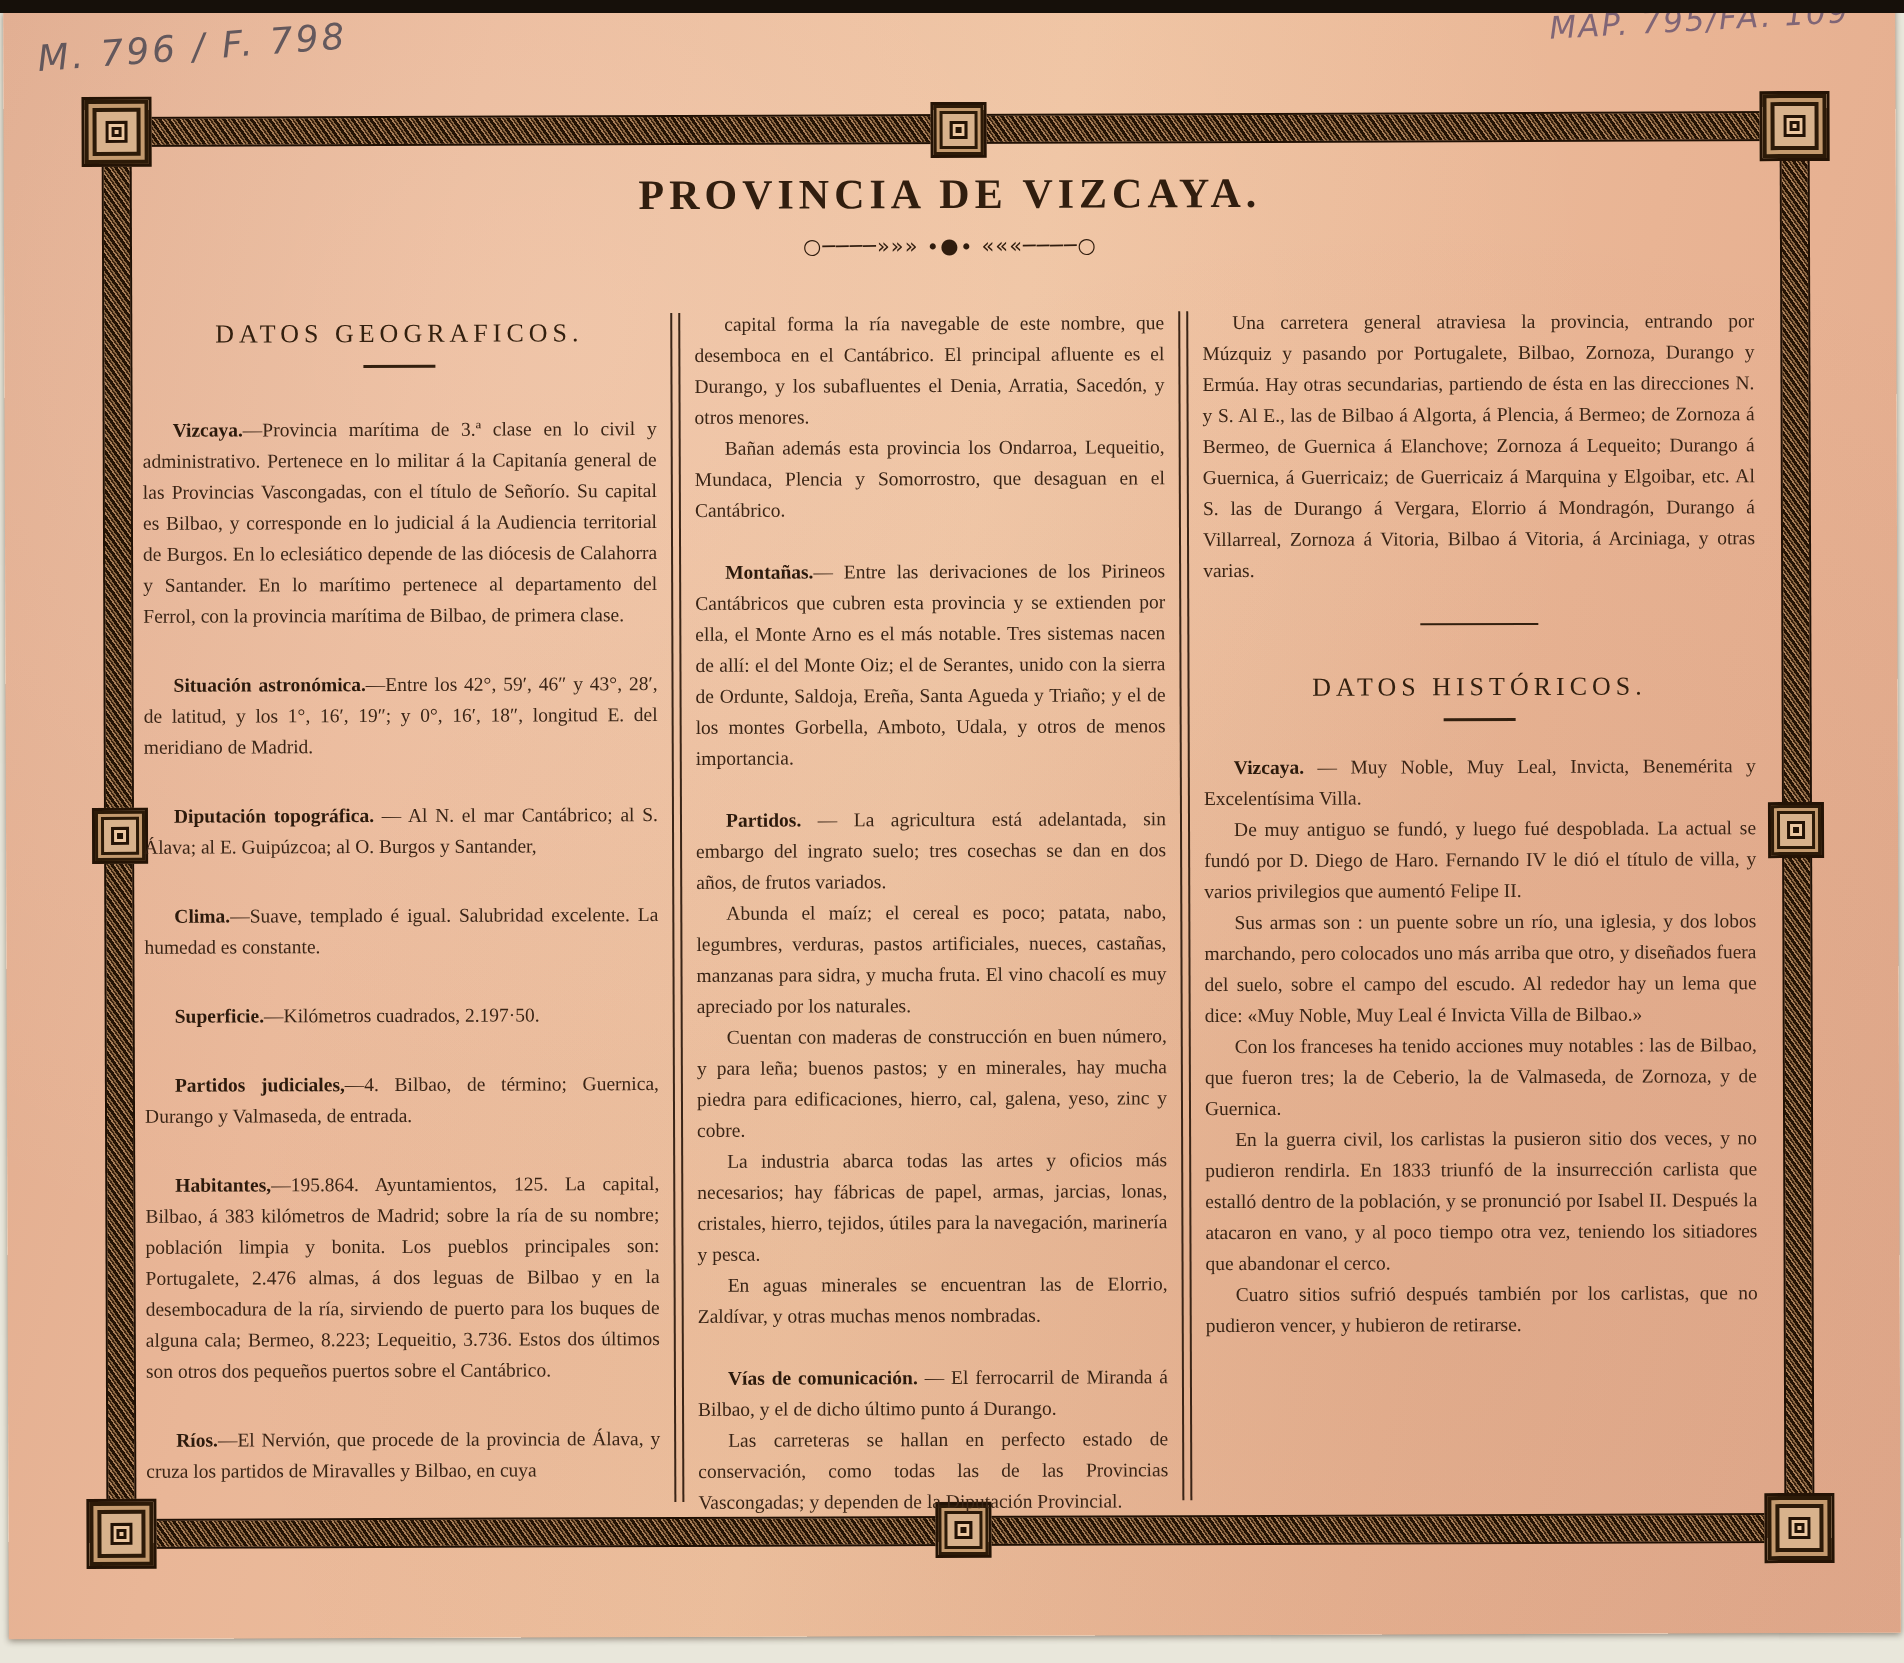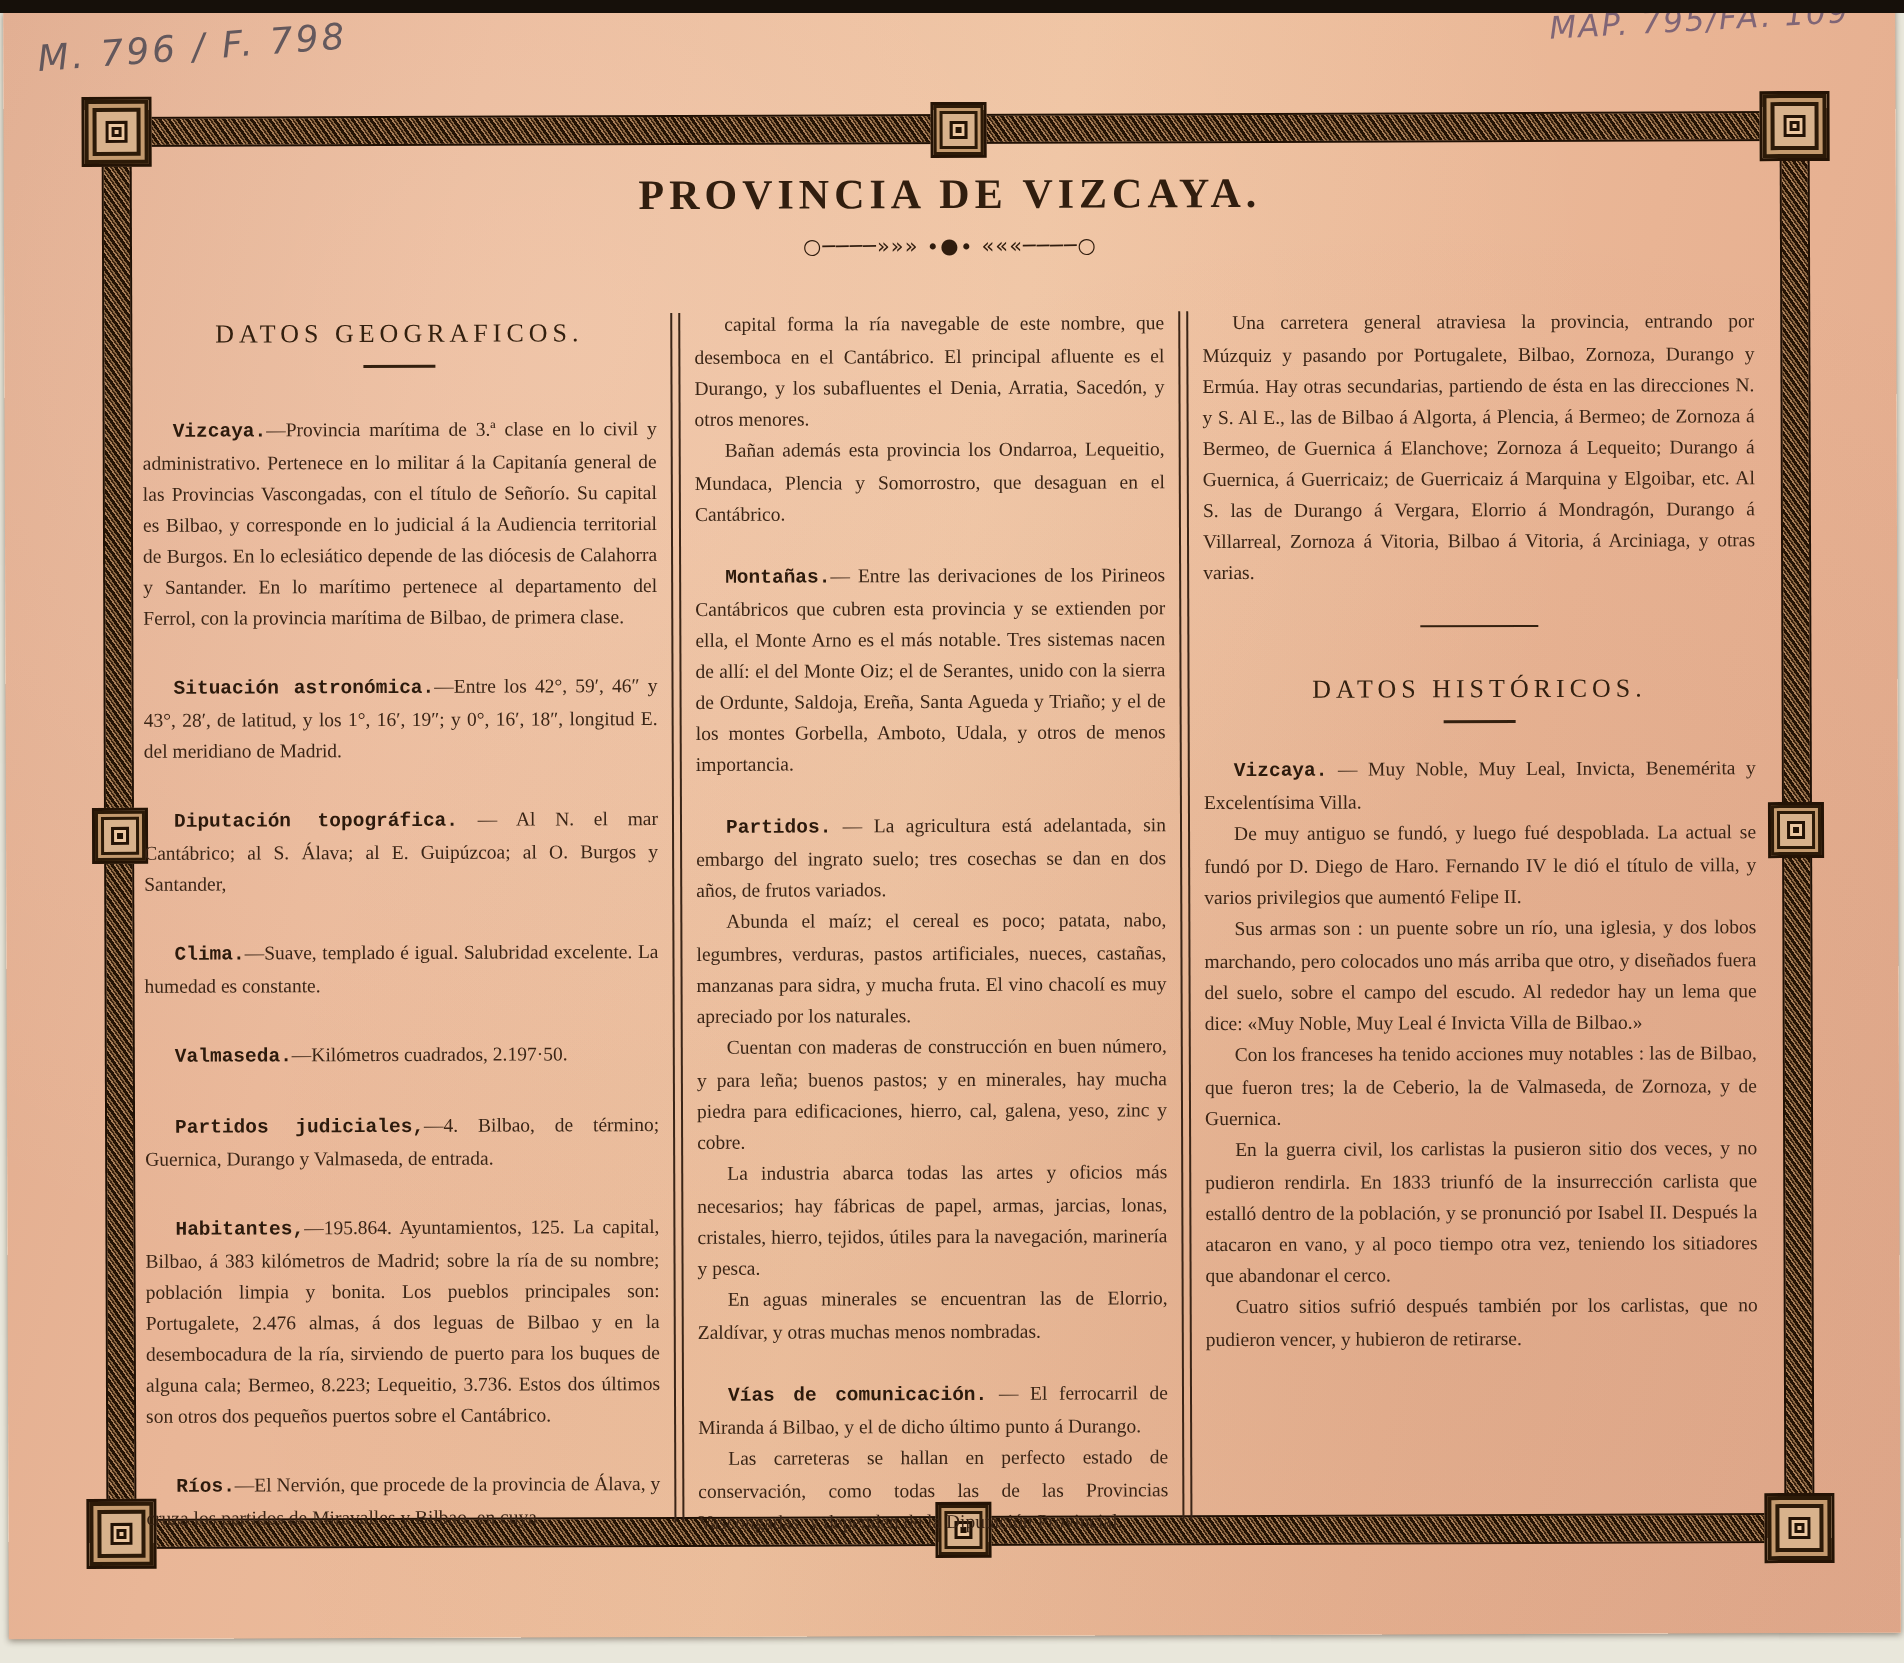--- a/index.html
+++ b/index.html
@@ -77,21 +77,21 @@
   }
   .sec-heading{
     text-align:center;font-size:26px;font-weight:400;letter-spacing:5px;margin:8px 0 0 0;color:#33200f;
   }
   .heading-rule{width:72px;border:0;border-top:3px solid #33200f;margin:16px auto 0 auto;}
   .divider-rule{width:118px;border:0;border-top:2.5px solid #33200f;margin:38px auto 0 auto;}
   .para{margin:0;text-indent:30px;}
   .col-1 .para{margin-top:38px;}
   .col-1 .para:nth-of-type(1){margin-top:46px;}
   .gap{margin-top:31px;}
-  .lead{font-weight:700;color:#2c1a0c;font-family:Liberation Mono, monospace;}
+  .lead{font-weight:700;color:#2c1a0c;}
   .hist-heading-block{margin-top:0;}
   .hist-first{margin-top:30px;}
 </style>
 </head>
 <body>
 
 <div class="scan-strip-top"></div>
 
 <div class="paper">
 
@@ -120,21 +120,21 @@
 
     <div class="cols">
 
       <section class="col col-1">
         <h2 class="sec-heading">DATOS GEOGRAFICOS.</h2>
         <hr class="heading-rule">
         <p class="para"><b class="lead">Vizcaya.</b><span>—Provincia marítima de 3.ª clase en lo civil y administrativo. Pertenece en lo militar á la Capitanía general de las Provincias Vascongadas, con el título de Señorío. Su capital es Bilbao, y corresponde en lo judicial á la Audiencia territorial de Burgos. En lo eclesiático depende de las diócesis de Calahorra y Santander. En lo marítimo pertenece al departamento del Ferrol, con la provincia marítima de Bilbao, de primera clase.</span></p>
         <p class="para"><b class="lead">Situación astronómica.</b><span>—Entre los 42°, 59′, 46″ y 43°, 28′, de latitud, y los 1°, 16′, 19″; y 0°, 16′, 18″, longitud E. del meridiano de Madrid.</span></p>
         <p class="para"><b class="lead">Diputación topográfica.</b><span> — Al N. el mar Cantábrico; al S. Álava; al E. Guipúzcoa; al O. Burgos y Santander,</span></p>
         <p class="para"><b class="lead">Clima.</b><span>—Suave, templado é igual. Salubridad excelente. La humedad es constante.</span></p>
-        <p class="para"><b class="lead">Valmaseda.</b><span>—Kilómetros cuadrados, 2.197·50.</span></p>
+        <p class="para"><b class="lead">Superficie.</b><span>—Kilómetros cuadrados, 2.197·50.</span></p>
         <p class="para"><b class="lead">Partidos judiciales,</b><span>—4. Bilbao, de término; Guernica, Durango y Valmaseda, de entrada.</span></p>
         <p class="para"><b class="lead">Habitantes,</b><span>—195.864. Ayuntamientos, 125. La capital, Bilbao, á 383 kilómetros de Madrid; sobre la ría de su nombre; población limpia y bonita. Los pueblos principales son: Portugalete, 2.476 almas, á dos leguas de Bilbao y en la desembocadura de la ría, sirviendo de puerto para los buques de alguna cala; Bermeo, 8.223; Lequeitio, 3.736. Estos dos últimos son otros dos pequeños puertos sobre el Cantábrico.</span></p>
         <p class="para"><b class="lead">Ríos.</b><span>—El Nervión, que procede de la provincia de Álava, y cruza los partidos de Miravalles y Bilbao, en cuya</span></p>
       </section>
 
       <div class="sep"></div>
 
       <section class="col col-2">
         <p class="para"><b class="lead"></b><span>capital forma la ría navegable de este nombre, que desemboca en el Cantábrico. El principal afluente es el Durango, y los subafluentes el Denia, Arratia, Sacedón, y otros menores.</span></p>
         <p class="para"><b class="lead"></b><span>Bañan además esta provincia los Ondarroa, Lequeitio, Mundaca, Plencia y Somorrostro, que desaguan en el Cantábrico.</span></p>

